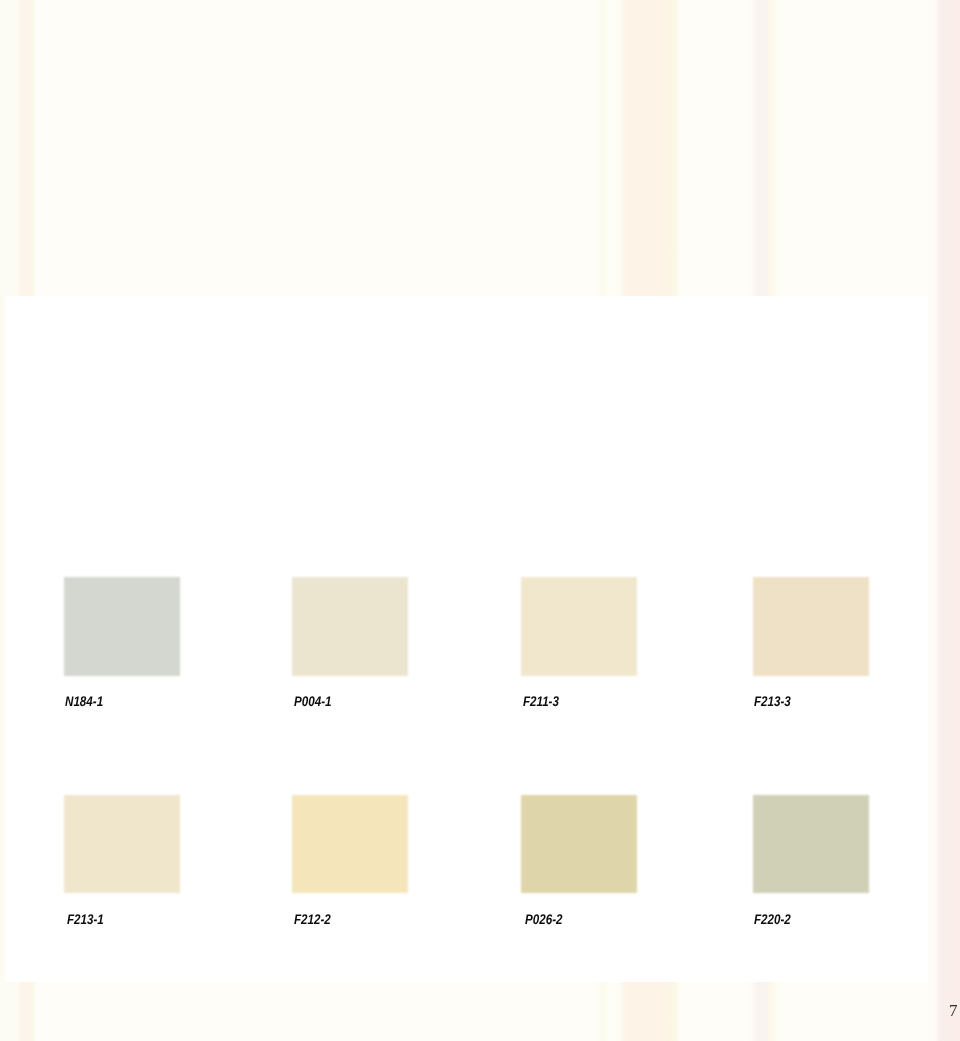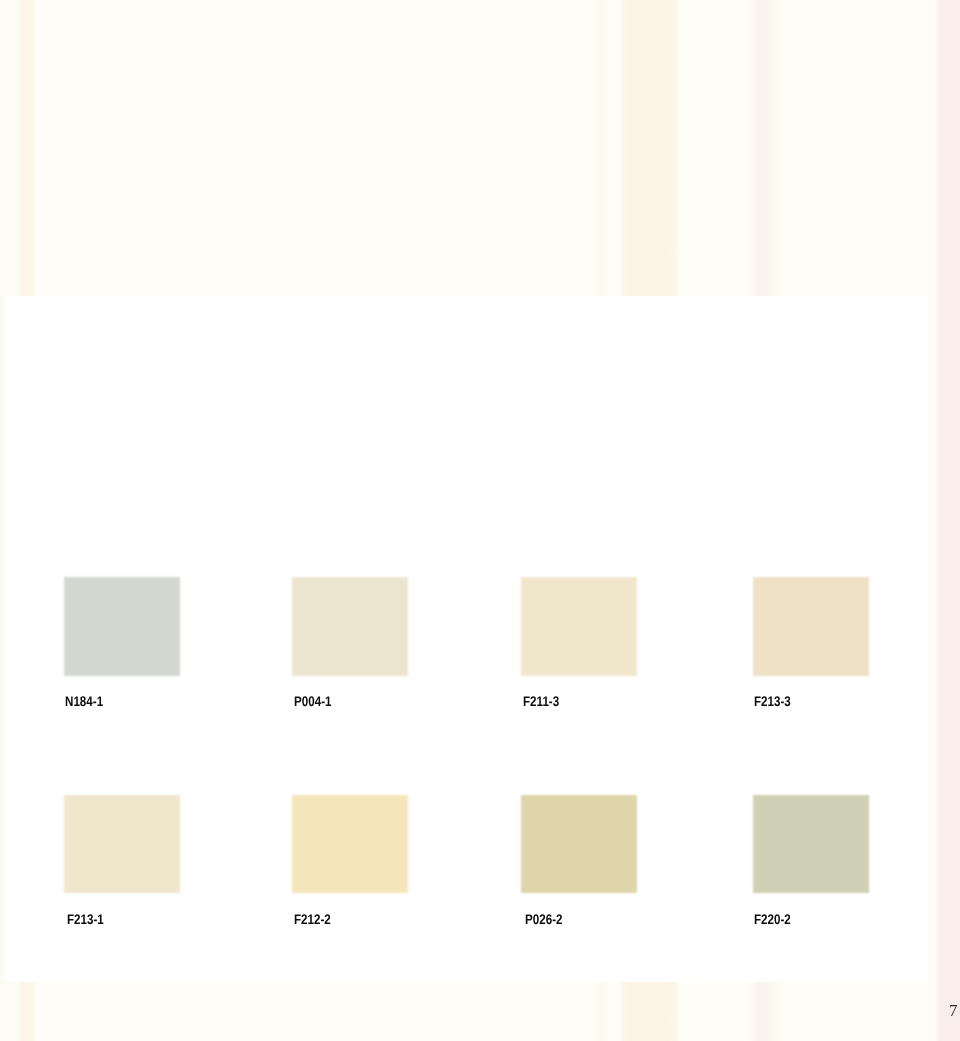--- a/index.html
+++ b/index.html
@@ -6,21 +6,21 @@
   html,body{margin:0;padding:0;background:#ffffff;}
   body{width:960px;height:1041px;overflow:hidden;
        font-family:"Liberation Sans",sans-serif;
        -webkit-font-smoothing:antialiased;
        text-rendering:geometricPrecision;}
   #page{position:relative;width:960px;height:1041px;overflow:hidden;
         background:#fefdf7;}
   #bands{position:absolute;left:0;top:0;width:960px;height:1041px;}
   #card{position:absolute;left:5px;top:296px;width:923px;height:686px;
         background:#ffffff;}
-  #swatch-grid{position:absolute;left:0;top:0;width:960px;height:1041px;}
+  #swatch-grid{position:absolute;left:0;top:0;width:960px;height:1041px;font-style:italic;}
   .swatch-cell{position:absolute;}
   .swatch-chip{position:absolute;left:0;top:0;width:116px;filter:blur(0.8px);}
   .swatch-label{position:absolute;left:1px;font-weight:bold;font-size:14px;
          color:#0d0d0d;white-space:nowrap;
          transform:scaleX(0.83);transform-origin:left top;
          line-height:14px;}
   .r1 .swatch-chip{height:99px;}
   .r2 .swatch-chip{height:98px;}
   .r1 .swatch-label{top:117px;}
   .r2 .swatch-label{top:117px;}

